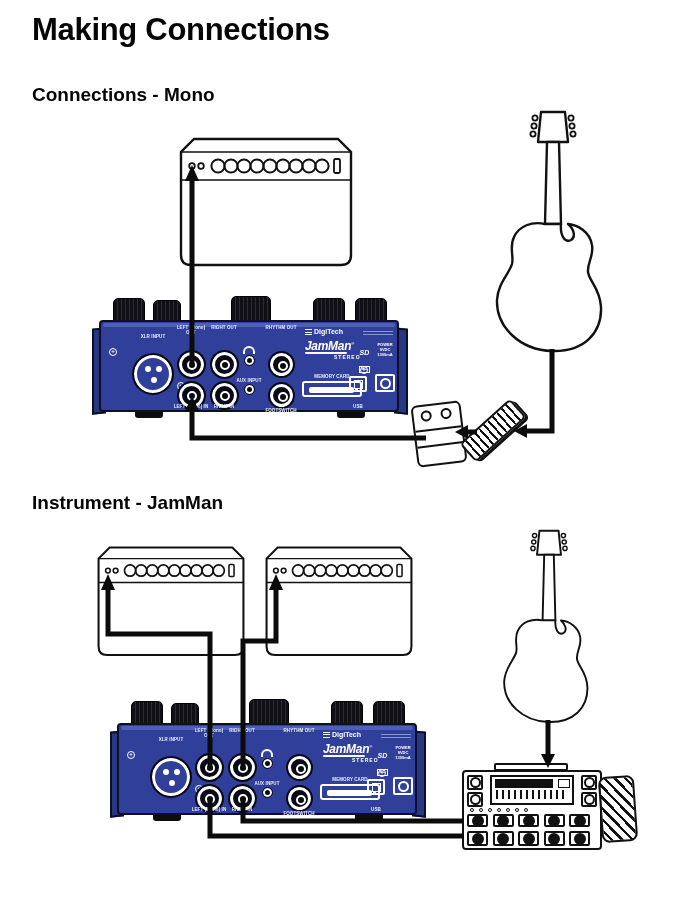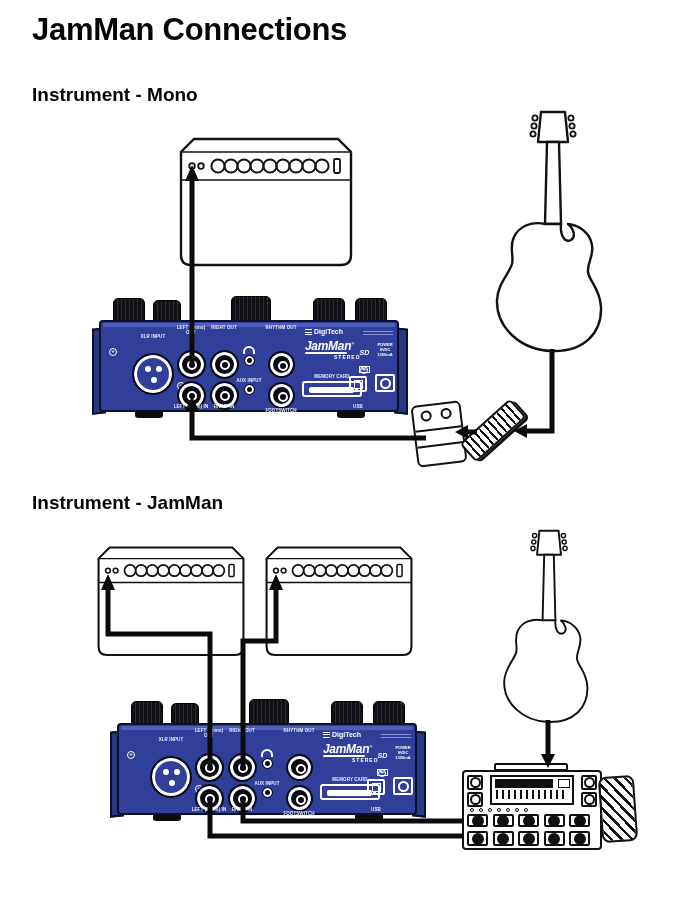--- a/index.html
+++ b/index.html
@@ -85,22 +85,22 @@
   .fxsw{width:21px;border:2px solid #111;border-radius:2px;box-sizing:border-box;display:flex;align-items:center;justify-content:center;}
   .fxsw::after{content:'';width:8px;height:8px;border:2.5px solid #111;border-radius:50%;background:#111;}
   .xp{position:absolute;width:36px;height:66px;border:2.5px solid #111;border-radius:8px;box-sizing:border-box;
       background:repeating-linear-gradient(50deg,#fff 0 5px,#111 5px 7.5px);transform:rotate(-4deg);z-index:6;}
 </style>
 </head>
 <body>
 
 <div class="page">
 
-  <h1 class="title">JamMan Connections</h1>
-  <div class="h2" style="top:84px">Instrument - Mono</div>
+  <h1 class="title">Making Connections</h1>
+  <div class="h2" style="top:84px">Connections - Mono</div>
   <div class="h2" style="top:492px">Instrument - JamMan</div>
 
   <div class="amp" style="left:178px;top:136px;width:176px;height:132px">
   <svg viewBox="0 0 176 132" preserveAspectRatio="none">
     <path d="M16,3 L160,3 L173,16 L173,119 Q173,129 163,129 L13,129 Q3,129 3,119 L3,16 Z" fill="#fff" stroke="#111" stroke-width="2.4"></path>
     <line x1="3" y1="16" x2="173" y2="16" stroke="#111" stroke-width="1.6"></line>
     <line x1="3" y1="44" x2="173" y2="44" stroke="#111" stroke-width="1.6"></line>
     <circle cx="14" cy="30" r="2.8" fill="none" stroke="#111" stroke-width="1.8"></circle>
     <circle cx="23" cy="30" r="2.8" fill="none" stroke="#111" stroke-width="1.8"></circle>
     <g fill="none" stroke="#111" stroke-width="2">

